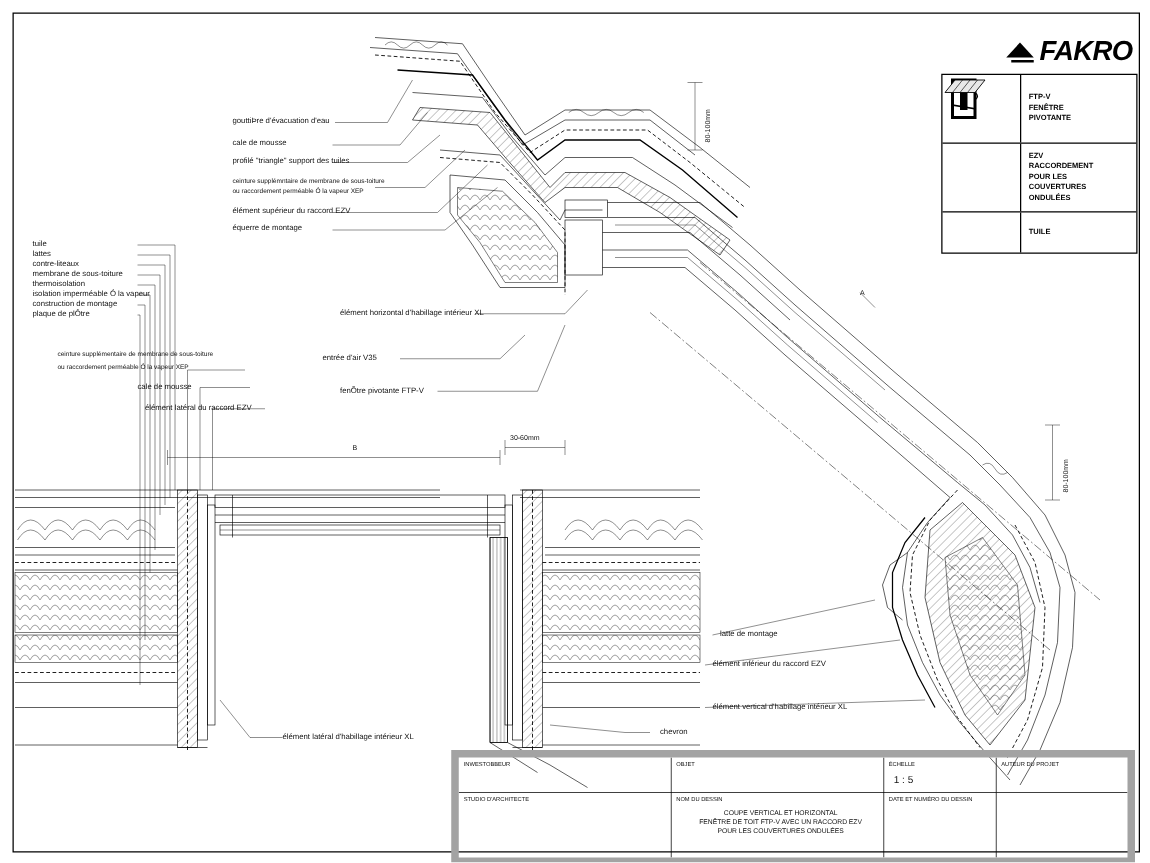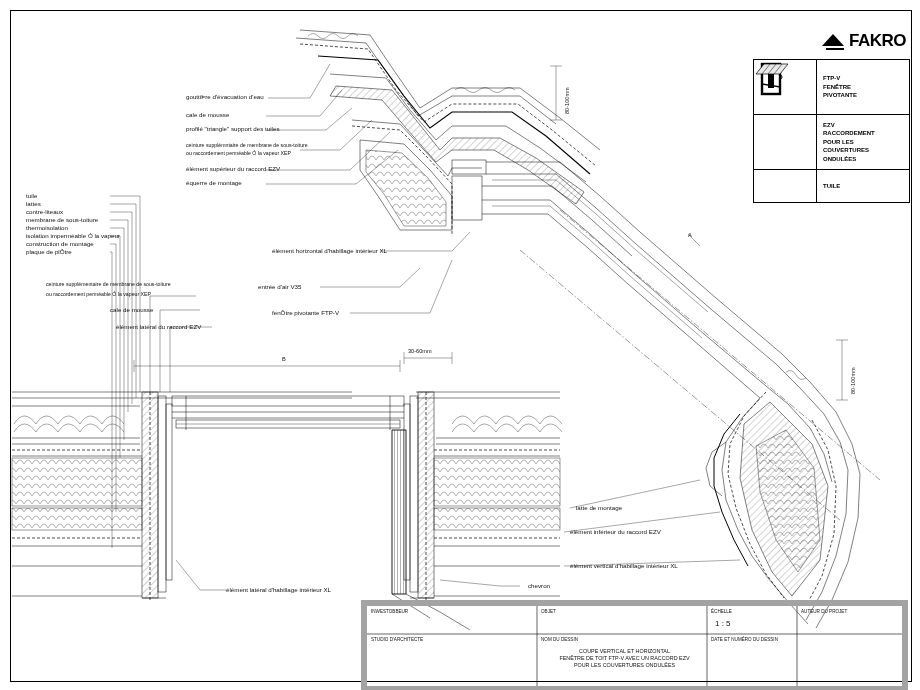--- a/index.html
+++ b/index.html
@@ -11,21 +11,21 @@
   .dim{position:absolute;font-size:5.6px;color:#111;white-space:nowrap;}
   .vdim{position:absolute;font-size:5.6px;color:#111;white-space:nowrap;transform:rotate(-90deg);transform-origin:0 0;}
   
   .legend{position:absolute;right:10px;top:59px;width:155px;border:1px solid #000;}
   .legend-row{display:flex;align-items:center;border-bottom:1px solid #000;height:54px;}
   .legend-row:last-child{border-bottom:none;height:32px;}
   .legend-icon{width:62px;height:100%;display:flex;align-items:center;justify-content:center;border-right:1px solid #000;}
   .legend-text{flex:1;padding-left:6px;font-size:6px;line-height:8.5px;font-weight:bold;}
   
   .logo{position:absolute;right:14px;top:30px;width:120px;height:22px;display:flex;align-items:center;justify-content:flex-end;}
-  .logo-name{font-size:17px;font-weight:bold;letter-spacing:-0.5px;font-family:"Liberation Sans",sans-serif;}
+  .logo-name{font-size:22px;font-weight:bold;letter-spacing:-0.5px;font-family:"Liberation Sans",sans-serif;font-style:italic;}
   
   .titleblock{position:absolute;left:361px;top:600px;width:535px;height:80px;border:6px solid #a3a3a3;}
   .tb-cell{position:absolute;font-size:4.6px;line-height:6px;color:#111;}
   .tb-val{position:absolute;font-size:5.4px;line-height:7px;color:#111;text-align:center;}
   .tb-scale{position:absolute;font-size:8px;color:#111;}
   svg{position:absolute;left:0;top:0;}
   .ln{stroke:#000;fill:none;}
   .thin{stroke-width:0.5;}
   .vthin{stroke-width:0.35;}
   .dash{stroke-dasharray:3 2;stroke-width:0.7;}

